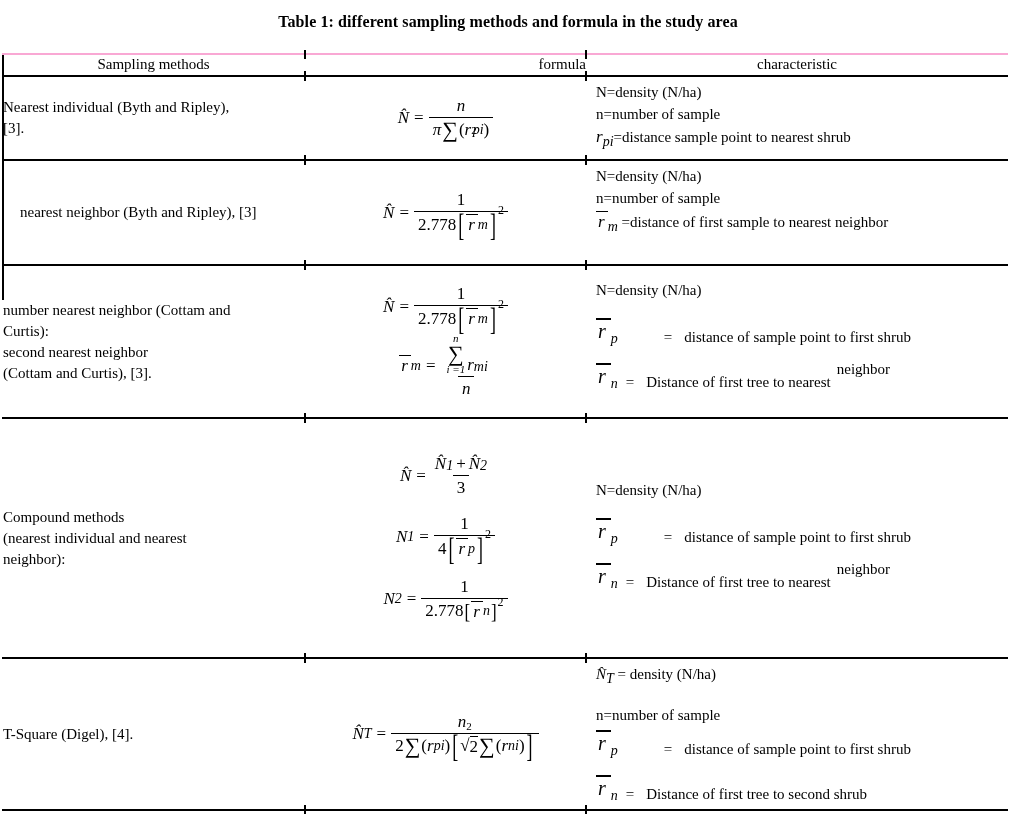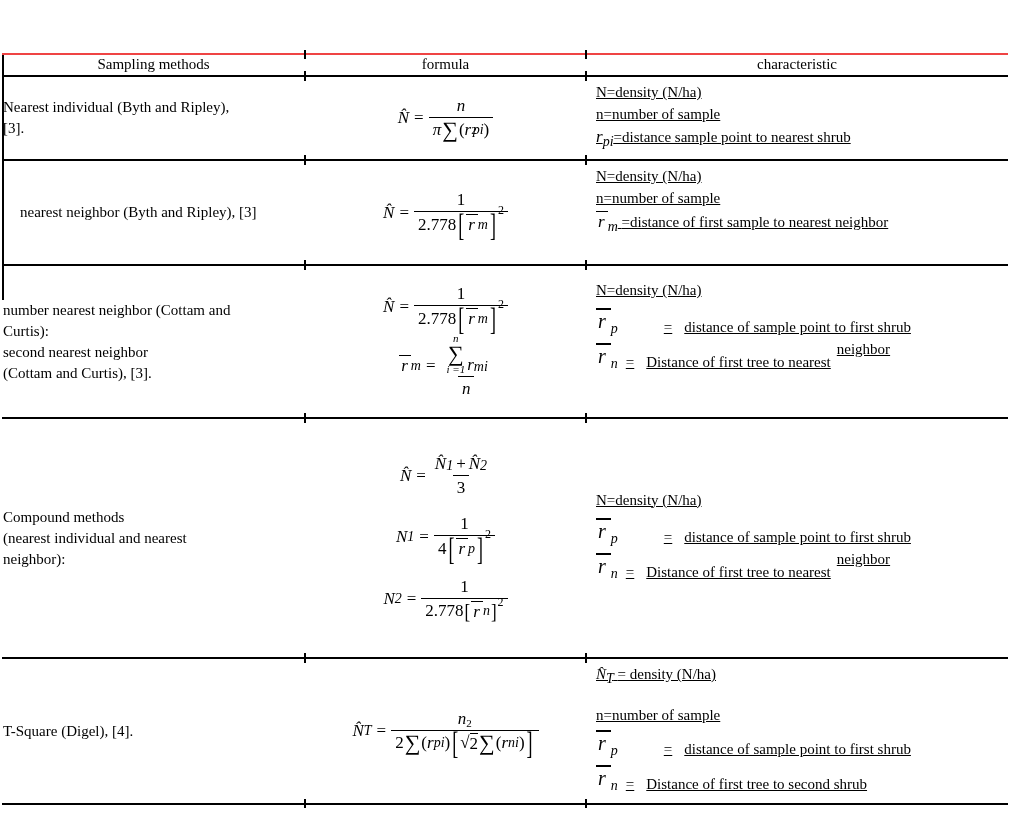--- a/index.html
+++ b/index.html
@@ -5,29 +5,29 @@
   html,body{margin:0;padding:0;background:#fff;}
   body{width:1016px;height:815px;position:relative;overflow:hidden;
        font-family:"Liberation Serif","DejaVu Serif",serif;color:#000;}
   .page{position:absolute;inset:0;background:#fff;}
   .title{position:absolute;top:13px;left:0;width:100%;text-align:center;
          font-weight:bold;font-size:16px;letter-spacing:0.1px;}
   .left-edge{position:absolute;left:2px;top:53px;width:2px;height:247px;background:#000;}
 
   table.main{position:absolute;top:53px;left:2px;width:1006px;
              border-collapse:collapse;table-layout:fixed;}
-  table.main thead tr{border-top:2px solid #ef4444;border-bottom:2px solid #000;height:20px;}
+  table.main thead tr{border-top:2px solid #f9a8d4;border-bottom:2px solid #000;height:20px;}
   table.main tbody tr{border-bottom:2px solid #000;}
   th{font-weight:normal;font-size:15px;text-align:center;padding:1px 0 2px;}
   td{vertical-align:middle;}
 
   .m-cell{font-size:15px;line-height:21px;}
   .m-cell.indent{padding-left:18px;}
-  .f-cell{position:relative;text-align:center;}
-  .c-cell{padding-left:10px;font-size:15px;vertical-align:top;padding-top:5px;text-decoration:underline;}
+  .f-cell{position:relative;text-align:right;}
+  .c-cell{padding-left:10px;font-size:15px;vertical-align:top;padding-top:5px;}
   .c-cell.pad-lg{padding-top:14px;}
   .c-cell.v-mid{vertical-align:middle;padding-top:0;}
 
   .tick{position:absolute;width:2px;height:9px;background:#000;}
   .tick.tl{left:-1px;top:-5px;}  .tick.tr{right:-1px;top:-5px;}
   .tick.bl{left:-1px;bottom:-5px;} .tick.br{right:-1px;bottom:-5px;}
 
   .row-h1{height:84px;} .row-h2{height:105px;} .row-h3{height:153px;}
   .row-h4{height:240px;} .row-h5{height:146px;}
 
@@ -53,33 +53,34 @@
   .sumlim{display:inline-flex;flex-direction:column;align-items:center;line-height:1;margin:0 2px;}
   .sumlim .stop{font-size:11px;font-style:italic;}
   .sumlim .ssig{font-size:22px;line-height:0.9;}
   .sumlim .sbot{font-size:11px;font-style:italic;}
   .vinc{border-top:1.5px solid #000;font-style:normal;}
   .stagger-sub{margin-left:-4px;}
 
   
   .char-line{font-size:15px;line-height:21px;margin:0 0 1px;}
   .sym-inline{font-size:17px;}
-  .sym-row{display:flex;align-items:flex-end;font-size:15px;margin:7px 0 5px;}
+  .sym-row{display:flex;align-items:flex-end;font-size:15px;margin:17px 0 5px;}
   .bigsym{font-size:20px;line-height:1;white-space:nowrap;}
   .bigsym .ov{border-top:2px solid #000;padding:0 5px 0 2px;}
   .symeq{margin:0 12px 0 8px;}
   .wide-gap .symeq{margin-left:46px;}
   .raised{position:relative;top:-13px;margin-left:6px;}
   .cl-tight{margin-bottom:16px;}
 </style>
 </head>
 <body>
 
 <div class="page">
 
+  <div class="title">Table 1: different sampling methods and formula in the study area</div>
   <div class="left-edge"></div>
 
   <table class="main">
     <colgroup>
         <col style="width:303px">
         <col style="width:281px">
         <col style="width:422px">
       </colgroup>
     <thead>
       <tr>

